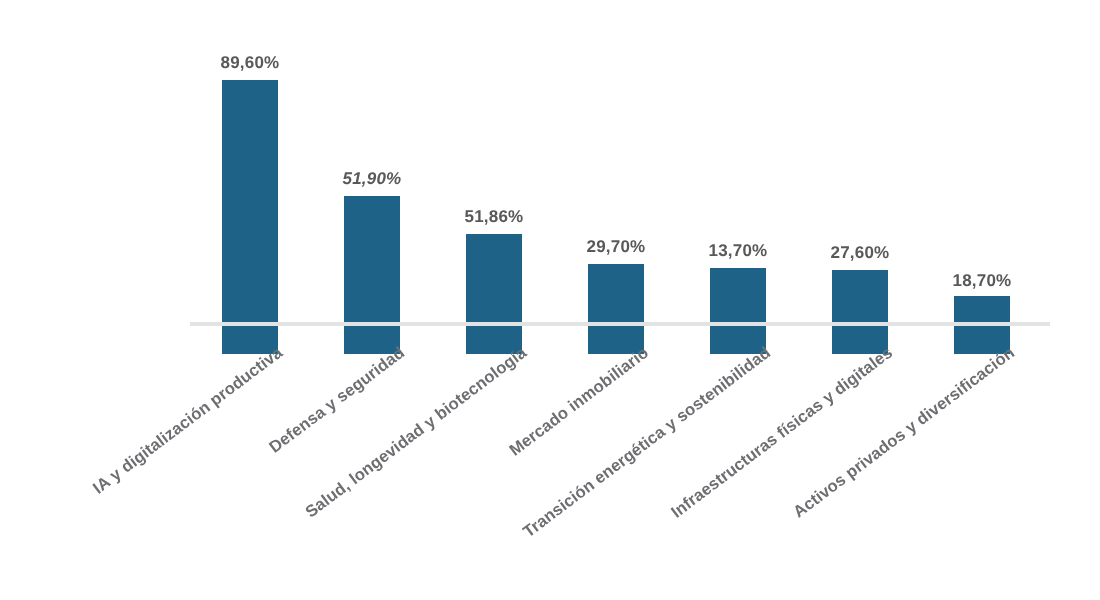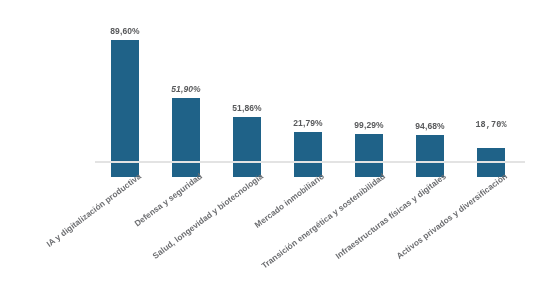--- a/index.html
+++ b/index.html
@@ -114,36 +114,36 @@
         <div class="bar-value" style="bottom: 83px; color: rgb(88, 89, 91); font-style: italic;">51,90%</div>
         <div class="bar-rect" style="height: 79px; background: rgb(31, 98, 136);"></div>
       </div>
 
       <div class="bar-group" style="left:122px;">
         <div class="bar-value" style="bottom: 64px; color: rgb(88, 89, 91);">51,86%</div>
         <div class="bar-rect" style="height: 60px; background: rgb(31, 98, 136);"></div>
       </div>
 
       <div class="bar-group" style="left:183px;">
-        <div class="bar-value" style="bottom: 49px; color: rgb(88, 89, 91);">21,79%</div>
+        <div class="bar-value" style="bottom: 49px; color: rgb(88, 89, 91);">29,70%</div>
         <div class="bar-rect" style="height: 45px; background: rgb(31, 98, 136);"></div>
       </div>
 
       <div class="bar-group" style="left:244px;">
-        <div class="bar-value" style="bottom: 47px; color: rgb(88, 89, 91);">99,29%</div>
+        <div class="bar-value" style="bottom: 47px; color: rgb(88, 89, 91);">13,70%</div>
         <div class="bar-rect" style="height: 43px; background: rgb(31, 98, 136);"></div>
       </div>
 
       <div class="bar-group" style="left:305px;">
-        <div class="bar-value" style="bottom: 46px; color: rgb(88, 89, 91);">94,68%</div>
+        <div class="bar-value" style="bottom: 46px; color: rgb(88, 89, 91);">27,60%</div>
         <div class="bar-rect" style="height: 42px; background: rgb(31, 98, 136);"></div>
       </div>
 
       <div class="bar-group" style="left:366px;">
-        <div class="bar-value" style="bottom: 47px; color: rgb(88, 89, 91); font-family: Liberation Mono, monospace;">18,70%</div>
+        <div class="bar-value" style="bottom: 32px; color: rgb(88, 89, 91);">18,70%</div>
         <div class="bar-rect" style="height: 29px; background: rgb(31, 98, 136);"></div>
       </div>
 
     </div>
   </div>
 
   <div id="axis-line" style="background: rgb(227, 227, 227);"></div>
 
   <div id="labels-layer">
     <div class="cat-label" style="left: -100px; top: 170px; width: 240px; color: rgb(109, 110, 113);">IA y digitalización productiva</div>

